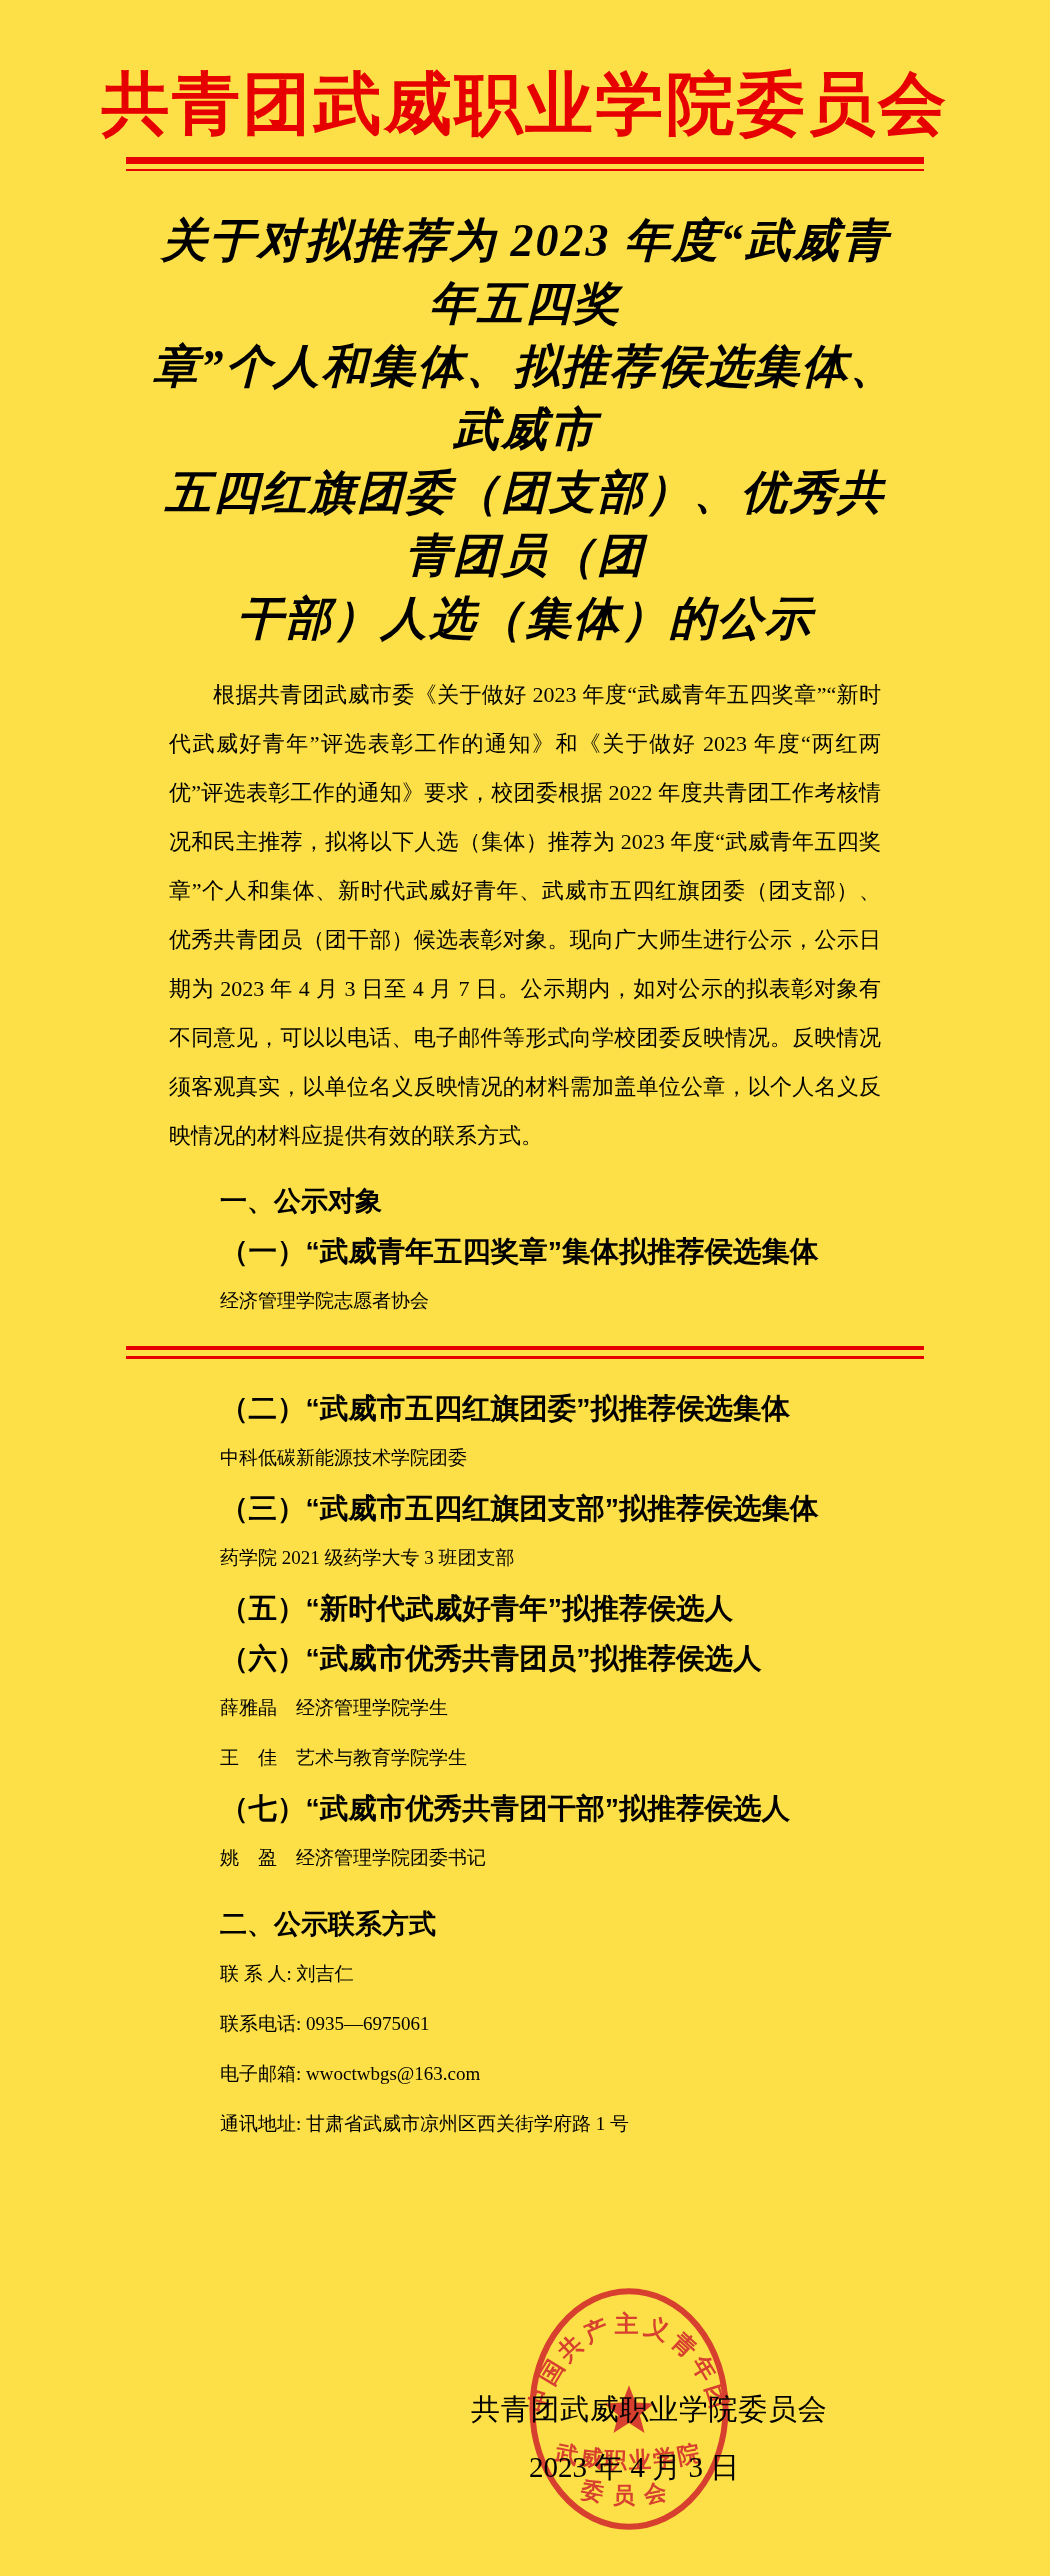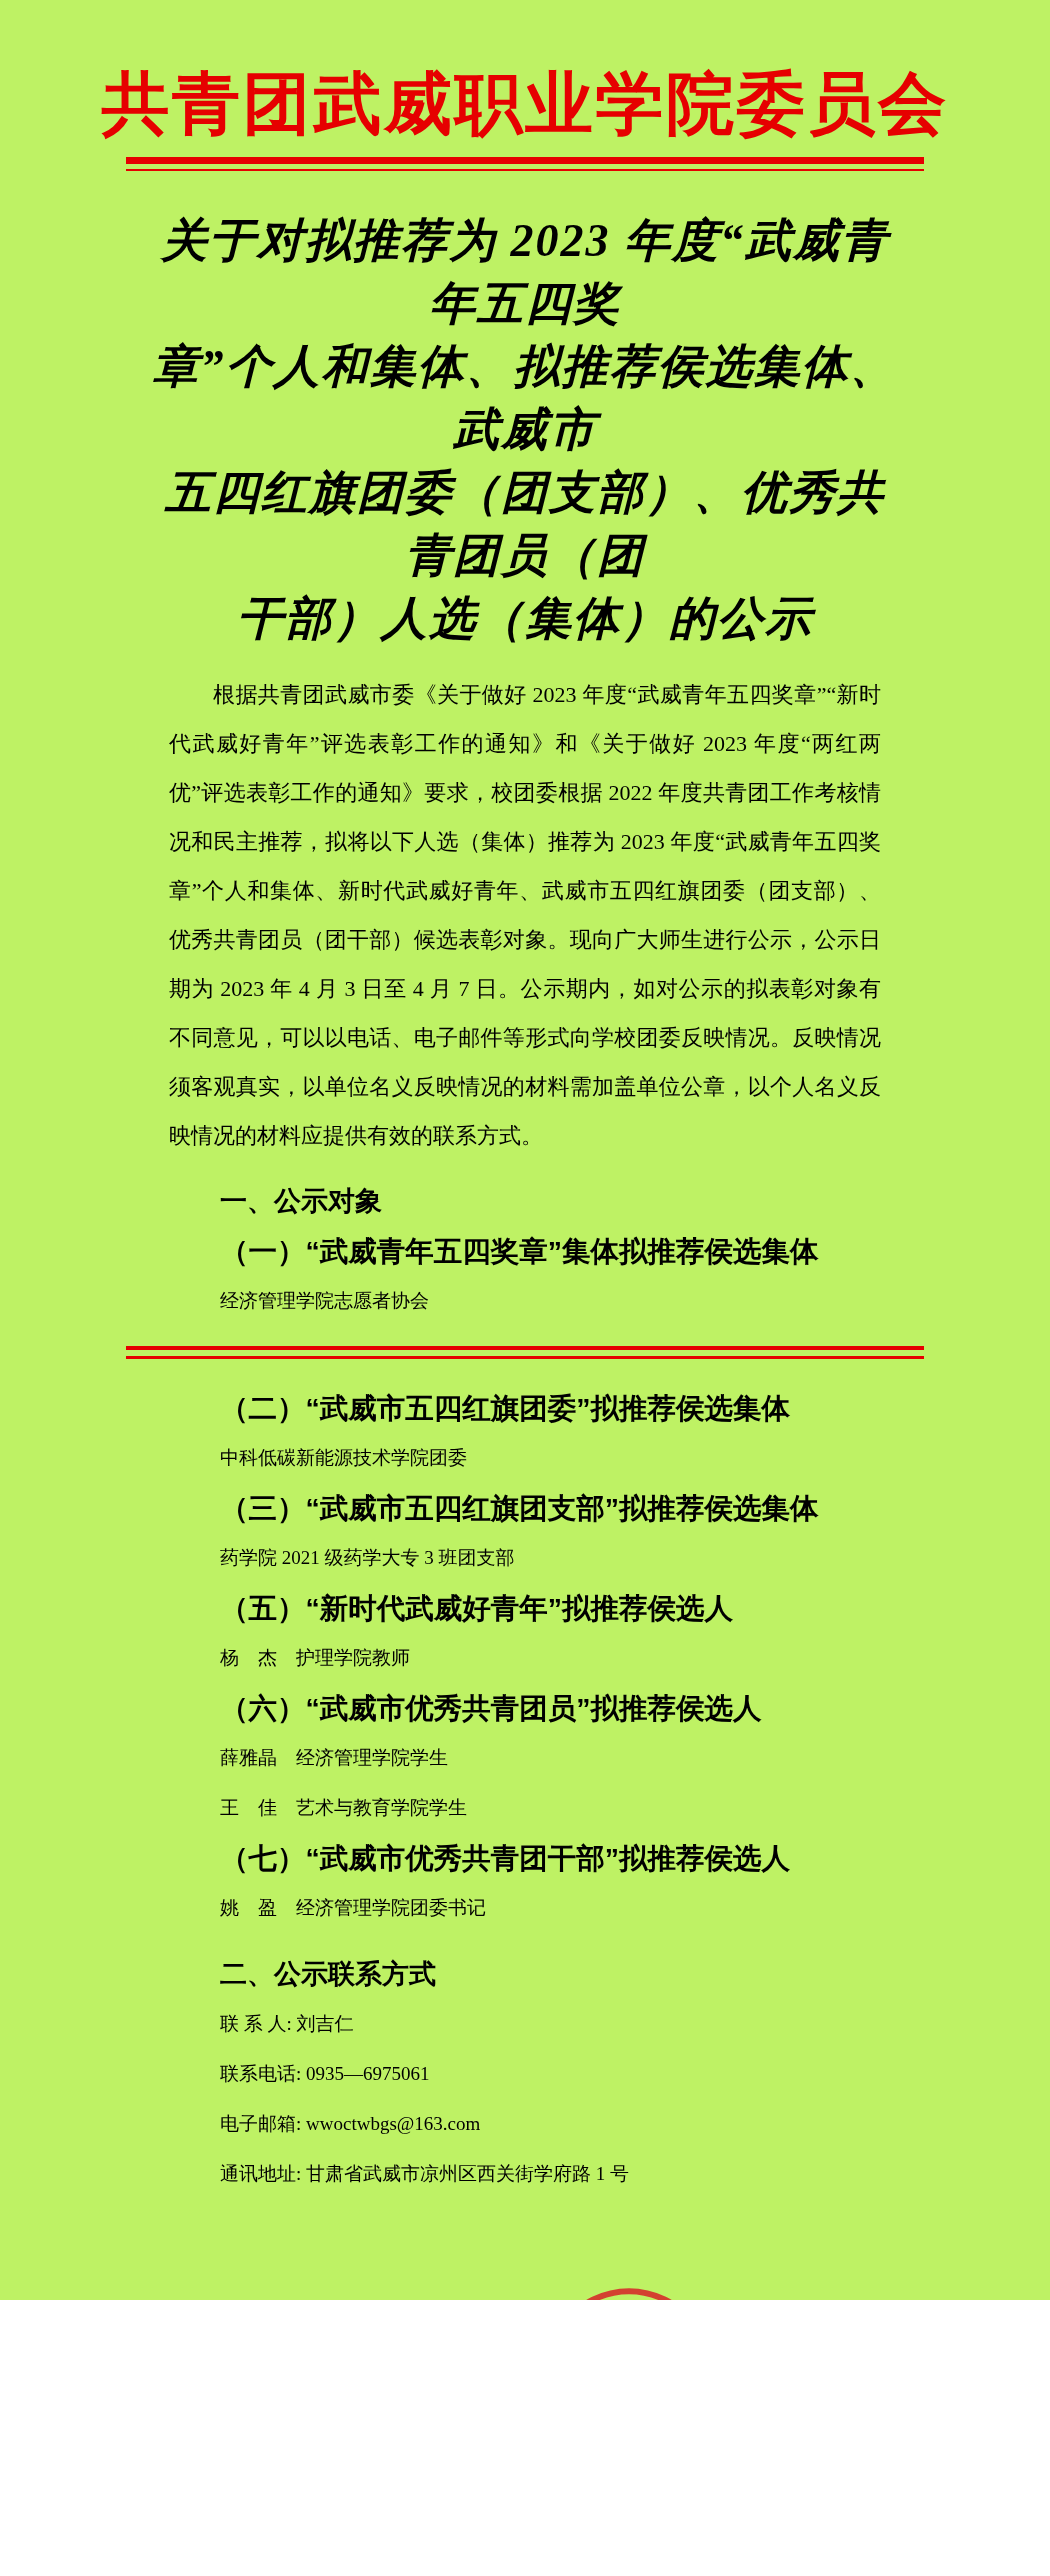--- a/index.html
+++ b/index.html
@@ -2,22 +2,22 @@
 <html style="--accent_red: #e60000; --seal_red: #d5382e;font-size:10.6px"><head>
 <meta charset="utf-8">
 <style>
   :root{
     --accent_red:#e60000;
     --seal_red:#d5382e;
   }
   html,body{margin:0;padding:0;background:#ffffff;}
   .page{
     position:relative;
-    width:1050px;height:2300px;
-    background:#bef264;
+    width:1050px;height:2576px;
+    background:#fde047;
     overflow:hidden;
     color:#000;
     font-family:"Liberation Serif","DejaVu Serif",serif;
   }
   .masthead{
     margin:66px 60px 0;
     text-align:center;
     color:var(--accent_red,#e60000);
     font-weight:bold;
     font-size:68px;
@@ -115,21 +115,20 @@
   </div>
 
   <div class="group-label">（二）“武威市五四红旗团委”拟推荐侯选集体</div>
   <div class="item">中科低碳新能源技术学院团委</div>
 
   <div class="group-label">（三）“武威市五四红旗团支部”拟推荐侯选集体</div>
   <div class="item">药学院 2021 级药学大专 3 班团支部</div>
 
 
   <div class="group-label">（五）“新时代武威好青年”拟推荐侯选人</div>
-  <div class="item">杨　杰　护理学院教师</div>
 
   <div class="group-label">（六）“武威市优秀共青团员”拟推荐侯选人</div>
   <div class="item">薛雅晶　经济管理学院学生</div>
   <div class="item">王　佳　艺术与教育学院学生</div>
 
   <div class="group-label">（七）“武威市优秀共青团干部”拟推荐侯选人</div>
   <div class="item">姚　盈　经济管理学院团委书记</div>
 
   <div class="sec-heading">二、公示联系方式</div>
 

